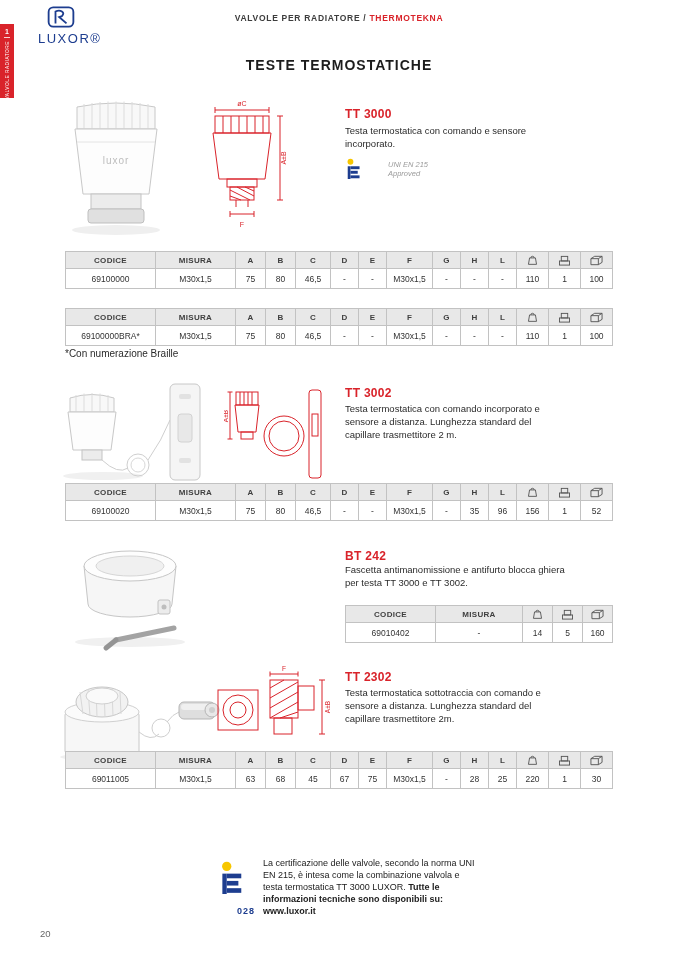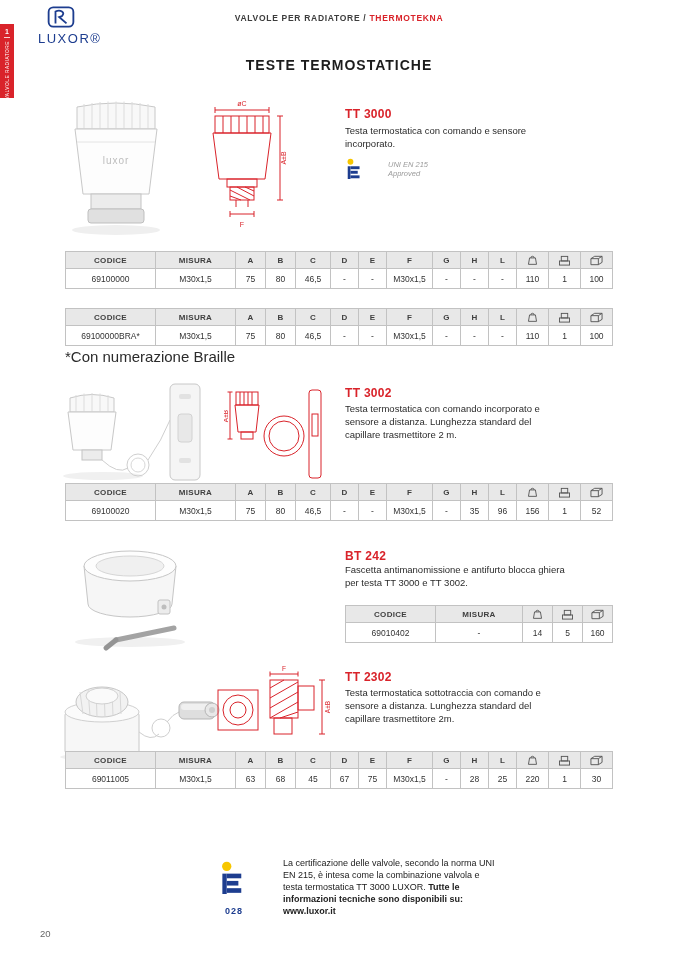--- a/index.html
+++ b/index.html
@@ -24,25 +24,25 @@
   .cert-badge{position:absolute;display:flex;align-items:center;gap:23px;}
   .cert-badge svg{width:20px;height:22px;}
   .yellow-fill{fill:var(--yellow);}
   .blue-fill{fill:var(--blue);}
   .cert-lines{display:flex;flex-direction:column;font-size:7.5px;font-style:italic;color:#9b9b9b;line-height:1.25;}
   .spec-table{position:absolute;border-collapse:collapse;table-layout:fixed;background:#fff;}
   .spec-table th{background:var(--thbg);border:1px solid #c2c2c2;font-size:8px;font-weight:700;color:#3f3f3f;height:17px;text-align:center;letter-spacing:.3px;}
   .spec-table td{border:1px solid #c2c2c2;font-size:8.5px;color:#333;height:20px;text-align:center;}
   .spec-table .ic{fill:none;stroke:#555;stroke-width:1;}
   .spec-table th svg{width:13px;height:11px;vertical-align:middle;}
-  .note{position:absolute;font-size:15px;color:#2b2b2b;}
-  .footer-logo{position:absolute;left:213px;top:858px;width:42px;text-align:center;}
+  .note{position:absolute;font-size:10px;color:#2b2b2b;}
+  .footer-logo{position:absolute;left:213px;top:858px;width:42px;text-align:right;}
   .footer-logo svg{width:32px;height:40px;display:block;margin:0 auto 2px;}
   .cert-code{font-size:9px;font-weight:700;color:var(--blue);letter-spacing:1px;}
-  .footer-text{position:absolute;left:263px;top:858px;width:212px;font-size:9px;line-height:1.33;color:#222;margin-left:20px;}
+  .footer-text{position:absolute;left:263px;top:858px;width:212px;font-size:9px;line-height:1.33;color:#222;}
   .footer-text strong{font-weight:700;}
   .page-num{position:absolute;left:40px;top:928px;font-size:9.5px;color:#666;}
 </style>
 </head>
 <body>
 
 <div class="page">
 
   <div class="side-tab">
     <span class="side-tab-num">1</span>

